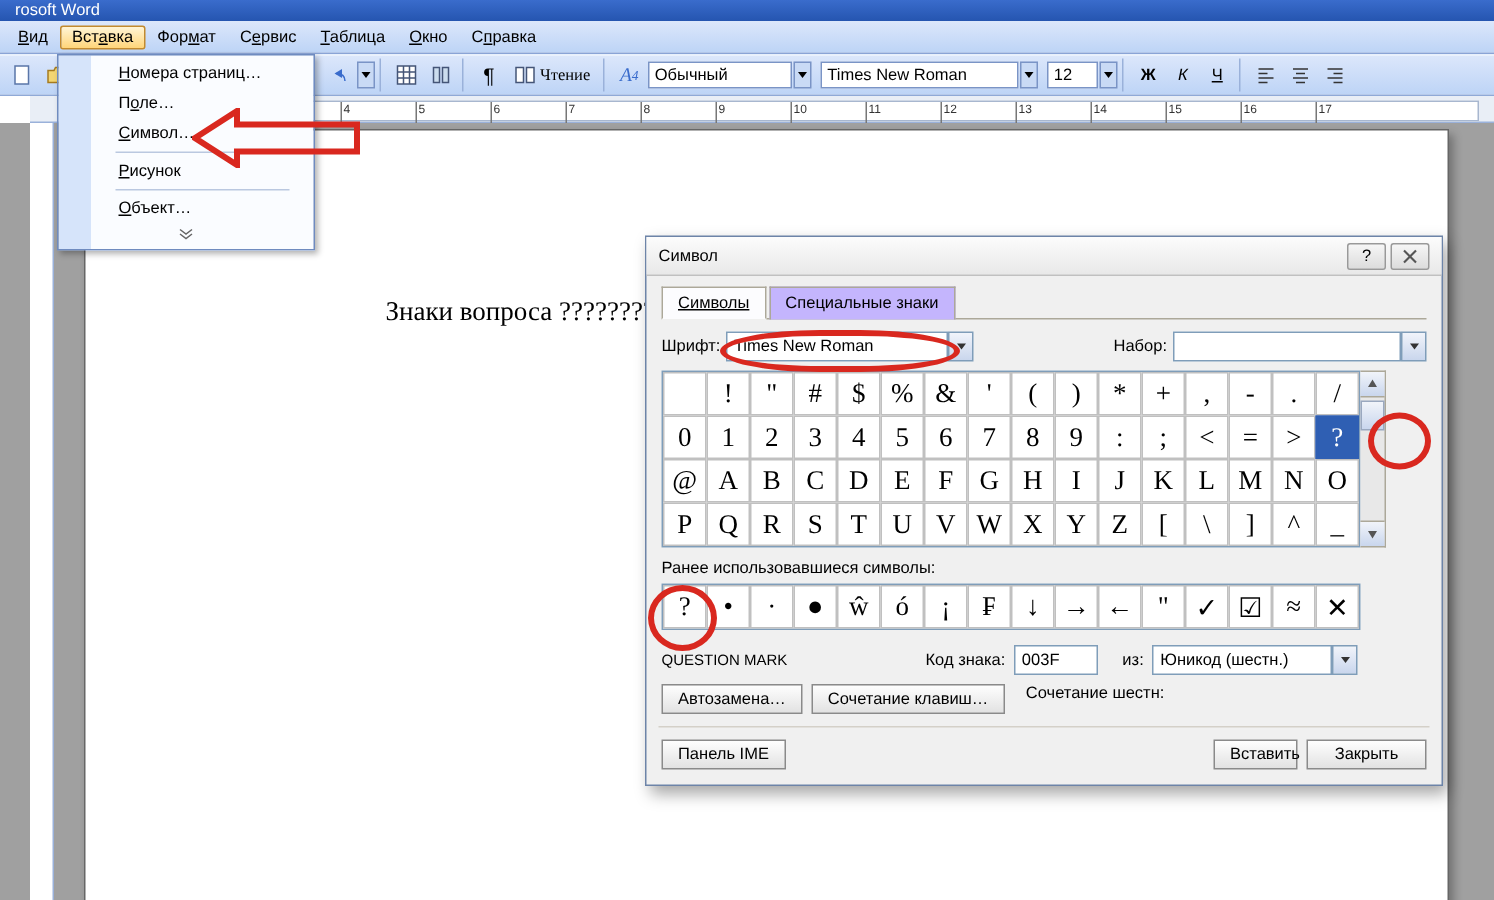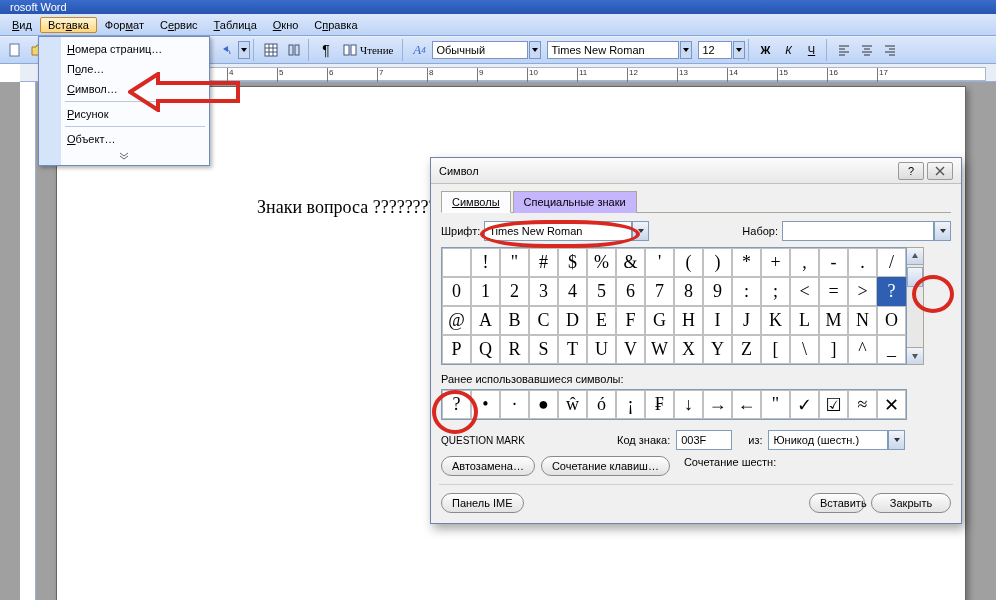--- a/index.html
+++ b/index.html
@@ -8,21 +8,21 @@
   
   .titlebar { background: linear-gradient(#3a6ccc, #2555b0); color: #fff; height: 14px; padding-left: 10px; font-size: 11px; line-height: 14px; }
   
   
   .menubar { background: linear-gradient(#dce7fb, #bdd4f6); height: 22px; display: flex; align-items: center; padding-left: 4px; border-bottom: 1px solid #8aa4d6; }
   .menubar-item { padding: 2px 8px; cursor: default; color: #000; }
   .menubar-item.active { background: linear-gradient(#fff5d6, #ffd57a); border: 1px solid #c28a2f; padding: 1px 7px; border-radius: 2px; }
   .menubar-item u { text-decoration: underline; }
   
   
-  .dropdown { position: absolute; top: 36px; left: 38px; width: 172px; background: linear-gradient(to right, #d6e4fa 0, #d6e4fa 22px, #fafcff 22px, #fafcff 100%); border: 1px solid #6f8bbf; box-shadow: 2px 2px 4px rgba(0,0,0,.3); padding: 2px 0; z-index: 10; }
+  .dropdown { position: absolute; top: 36px; left: 38px; width: 172px; background: linear-gradient(to right, #d6e4fa 0, #d6e4fa 22px, #fafcff 22px, #fafcff 100%); border: 1px solid #6f8bbf; box-shadow: 2px 2px 4px rgba(0,0,0,.3); padding: 2px 12px; z-index: 10; }
   .dropdown-item { padding: 4px 10px 4px 28px; cursor: default; color: #000; }
   .dropdown-item u { text-decoration: underline; }
   .dropdown-sep { height: 1px; margin: 2px 4px 2px 26px; background: #bac8e0; }
   .dropdown-expand { text-align: center; padding: 2px 0 0 0; }
   .dropdown-expand svg { display: inline-block; }
   
   
   .red-arrow { position: absolute; top: 72px; left: 128px; z-index: 20; pointer-events: none; }
   
   
@@ -69,21 +69,21 @@
   .sym-scroll-thumb { height: 20px; background: linear-gradient(#f1f4fa,#c9d6ed); margin-top: 2px; border:1px solid #9aa8bf; }
   .sym-scroll-track { flex:1; }
   
   .recent-label { margin: 8px 0 4px 0; }
   .recent-grid { display: flex; border: 1px solid #7f9db9; background:#fff; width: fit-content; }
   .recent-cell { width: 29px; height: 29px; border: 1px solid #c0c0c0; display:flex; align-items:center; justify-content:center; font-family: "Times New Roman", serif; font-size: 18px; }
   
   .info-row { display:flex; align-items:center; margin: 10px 0 6px 0; gap: 6px; }
   .info-name { flex: 0 0 170px; font-size: 10px; }
   
-  .btn { background: linear-gradient(#fefefe,#e2e2e2); border: 1px solid #8a8a8a; padding: 3px 10px; border-radius: 10px; cursor: default; font-size: 11px; }
+  .btn { background: linear-gradient(#fefefe,#e2e2e2); border: 1px solid #8a8a8a; padding: 3px 10px; border-radius: 0; cursor: default; font-size: 11px; }
   .btn-row { display:flex; gap:6px; margin-top: 4px; }
   .shortcut-lbl { margin-left: 8px; }
   
   .dlg-sep { height: 1px; background: #d4d0c8; margin: 8px -2px; }
   .dlg-footer { display:flex; align-items:center; }
   .dlg-footer .spacer { flex:1; }
   
   
   .red-circle { position: absolute; border: 4px solid #d9281f; border-radius: 50%; pointer-events: none; z-index: 50; }
   .c-font { top: 220px; left: 480px; width: 160px; height: 28px; border-radius: 50% / 60%; }

